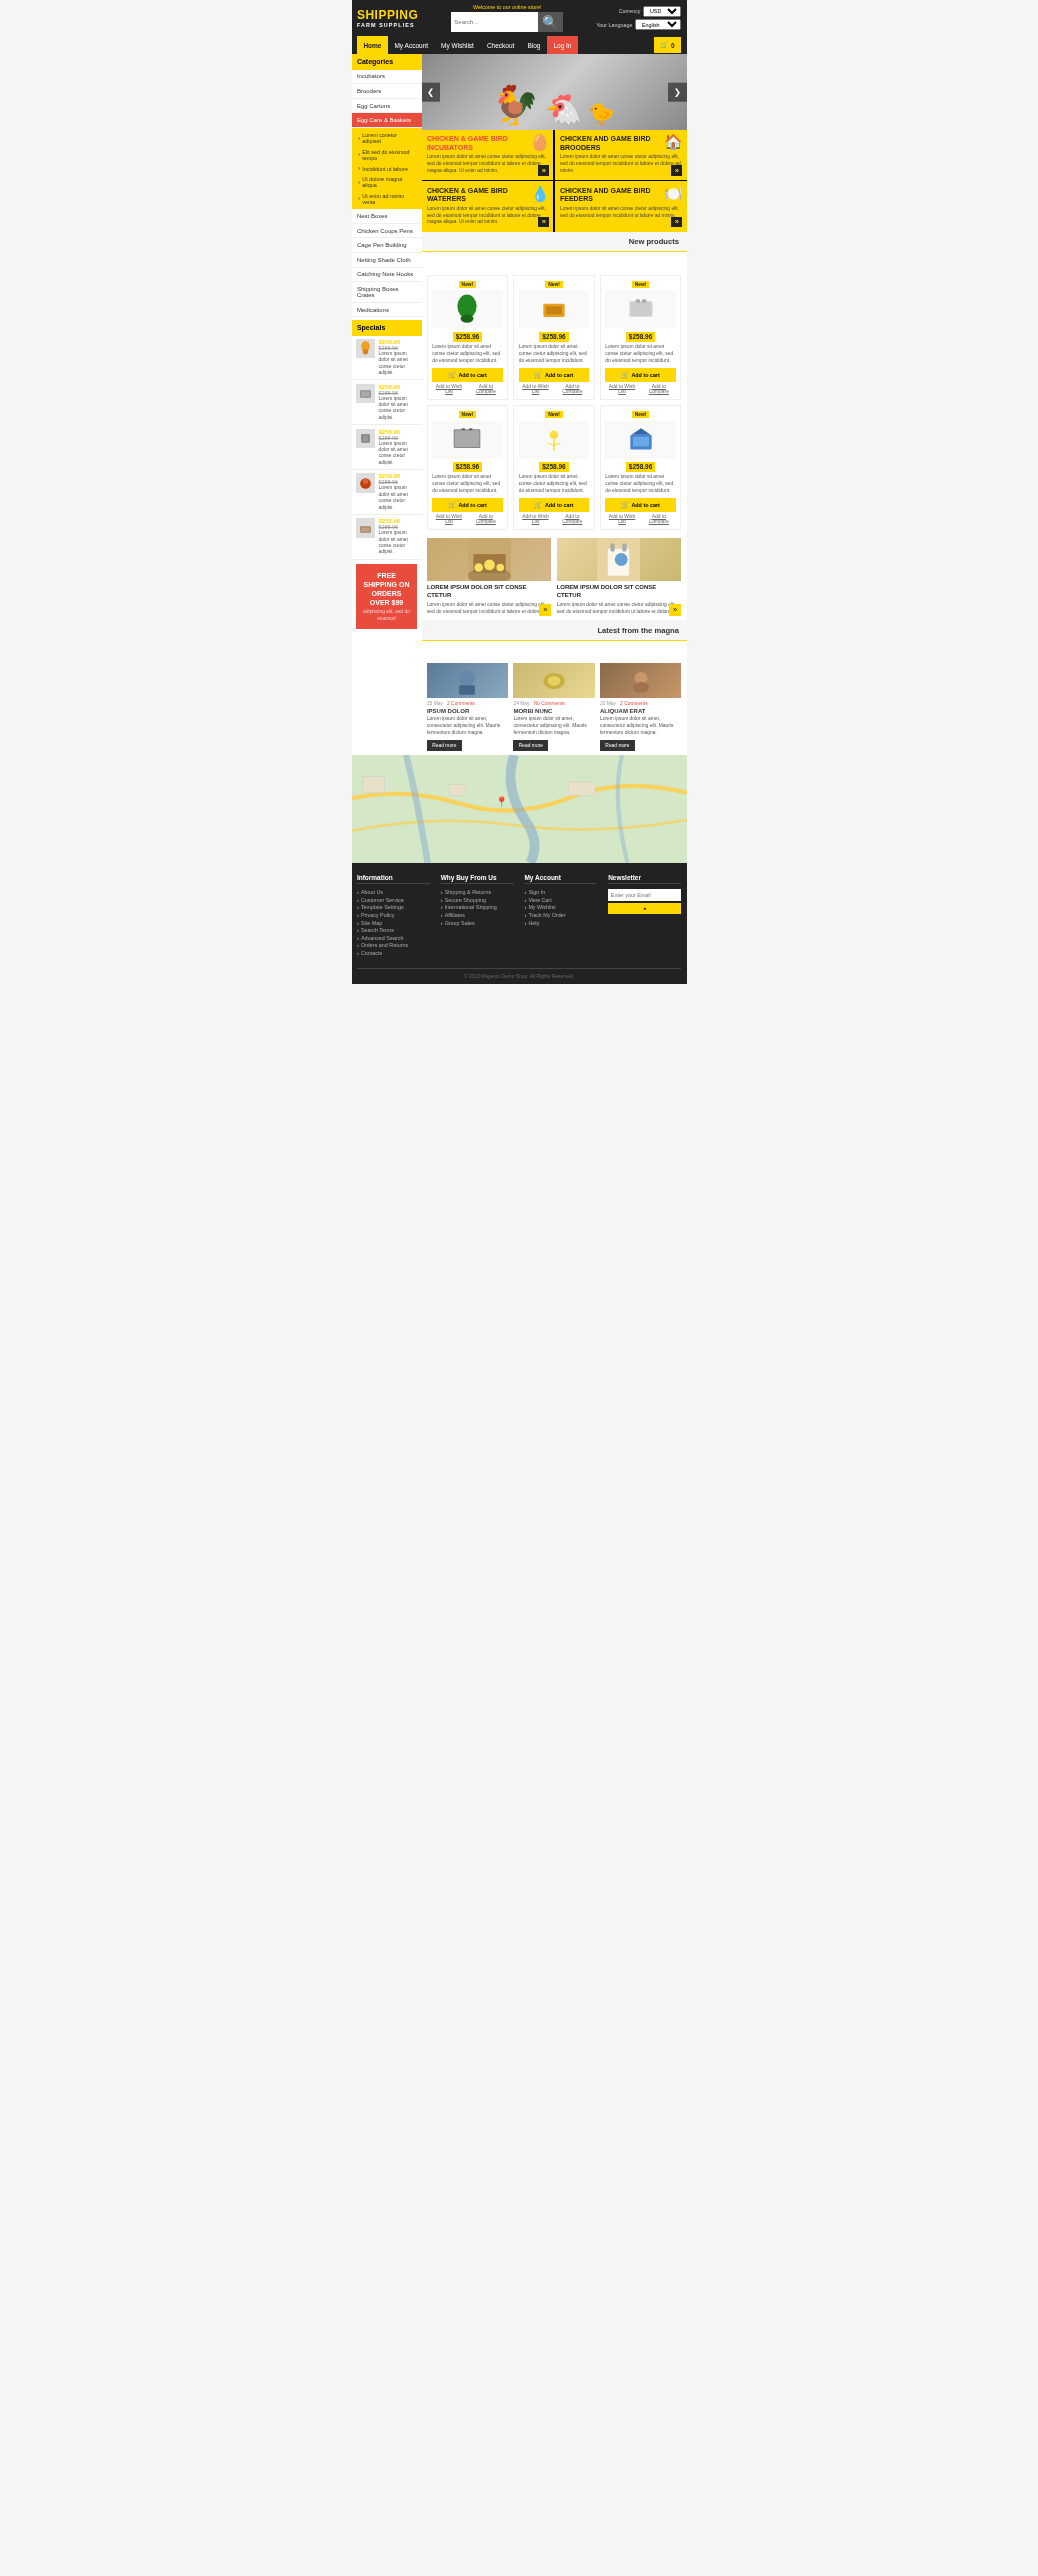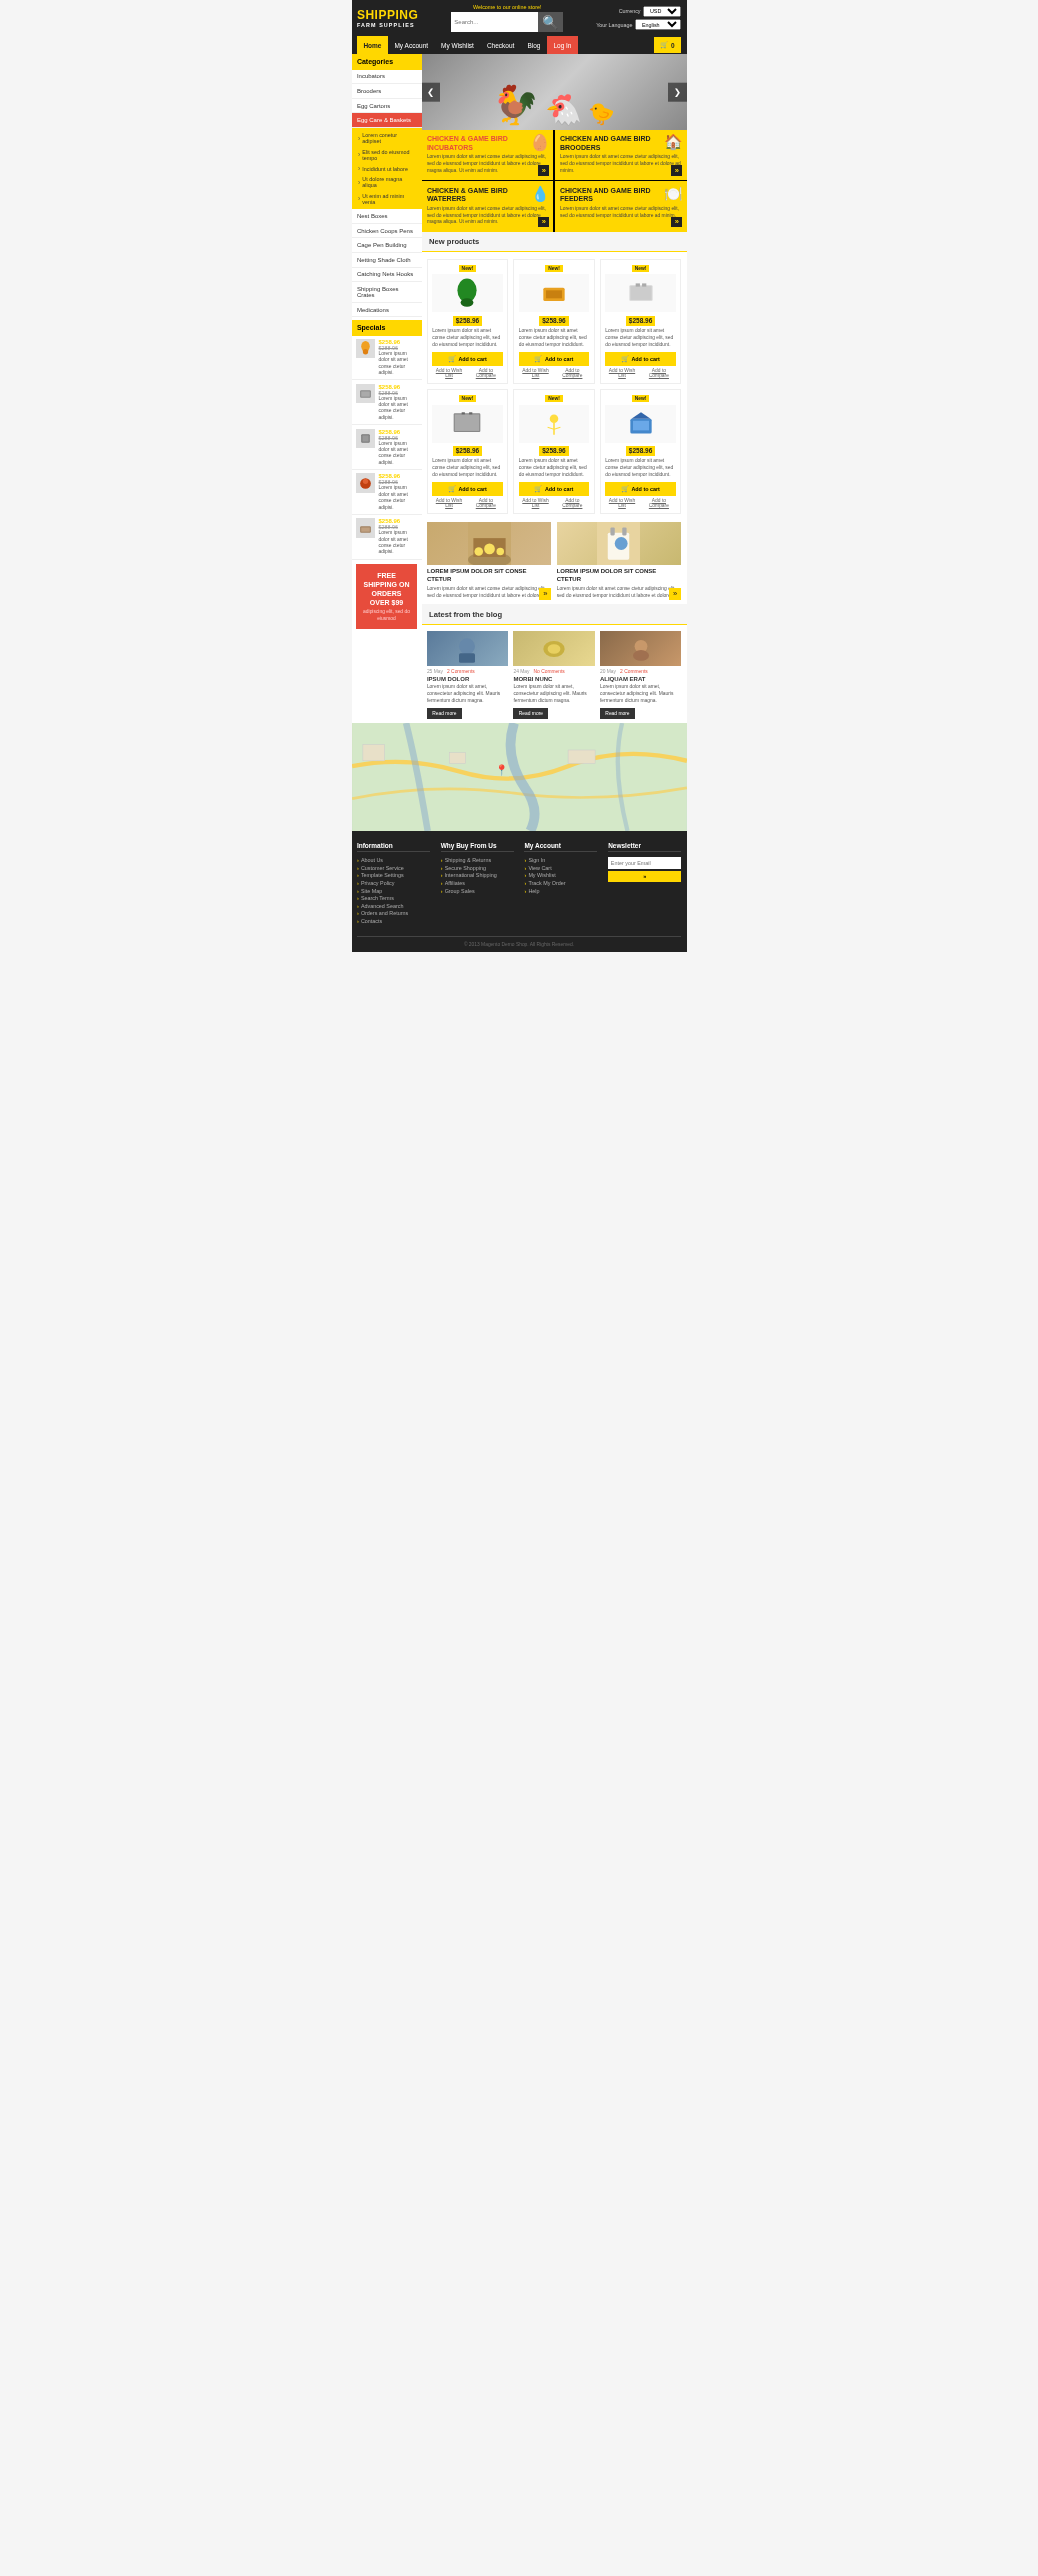--- a/index.html
+++ b/index.html
@@ -61,21 +61,21 @@
 
     
     .promo-grid { display: grid; grid-template-columns: 1fr 1fr; gap: 1.1px; background: #000; }
     .promo-card { background: #FFD700; padding: 5.4px; position: relative; min-height: 43px; }
     .promo-card h3 { font-size: 7px; font-weight: 900; color: #222; line-height: 1.2; }
     .promo-card h3.red { color: #e74c3c; }
     .promo-card p { font-size: 4.9px; color: #444; margin-top: 2.2px; line-height: 1.4; }
     .promo-arrow { position: absolute; bottom: 4.3px; right: 4.3px; background: #222; color: #FFD700; width: 10.8px; height: 10.8px; display: flex; align-items: center; justify-content: center; font-size: 7.6px; font-weight: bold; cursor: pointer; }
 
     
-    .section-title { background: #f5f5f5; padding: 5.4px 7.6px; font-size: 7.6px; font-weight: bold; color: #333; border-bottom: 1.1px solid #FFD700; margin-bottom: 2px; }
+    .section-title { background: #f5f5f5; padding: 5.4px 7.6px; font-size: 7.6px; font-weight: bold; color: #333; border-bottom: 1.1px solid #FFD700; margin-bottom: 18px; text-align: right; }
     .products-grid { display: grid; grid-template-columns: 1fr 1fr 1fr; gap: 5.4px; padding: 4.3px 5.4px; }
     .product-card { border: 0.5px solid #eee; padding: 4.3px; text-align: center; background: #fff; }
     .product-new-badge { background: #FFD700; color: #222; font-size: 4.9px; font-weight: bold; padding: 1.1px 2.7px; display: inline-block; margin-bottom: 2.2px; }
     .product-img { width: 100%; height: 38px; display: flex; align-items: center; justify-content: center; font-size: 19.5px; background: #f9f9f9; margin-bottom: 3.2px; }
     .product-price { background: #FFD700; color: #222; font-weight: bold; font-size: 6.5px; padding: 1.6px 3.2px; display: inline-block; margin-bottom: 2.2px; }
     .product-desc { font-size: 4.9px; color: #555; text-align: left; line-height: 1.4; margin-bottom: 3.2px; }
     .add-to-cart-btn { background: #FFD700; border: none; padding: 3.2px 5.4px; font-size: 5.4px; font-weight: bold; cursor: pointer; display: flex; align-items: center; gap: 2.2px; width: 100%; justify-content: center; }
     .cart-icon-btn { font-size: 6.5px; }
     .product-links { display: flex; gap: 3.2px; margin-top: 2.2px; justify-content: center; }
     .product-link { font-size: 4.9px; color: #666; cursor: pointer; text-decoration: underline; }
@@ -460,21 +460,21 @@
               <rect x="47" y="10" width="8" height="15" rx="2" fill="#aaa"></rect>
               <circle cx="45" cy="40" r="12" fill="#4488cc" opacity="0.8"></circle>
             </svg>
         </div>
         <div class="article-title">LOREM IPSUM DOLOR SIT CONSE CTETUR</div>
         <div class="article-desc">Lorem ipsum dolor sit amet conse ctetur adipiscing elit, sed do eiusmod tempor incididunt ut labore et dolore.</div>
         <div class="article-arrow">»</div>
       </div>
     </div>
 
-    <div class="section-title">Latest from the blog</div>
+    <div class="section-title">Latest from the magna</div>
     <div class="blog-grid">
       <div class="blog-card">
         <div class="blog-img blog-img-1">
           <svg width="32" height="32" viewBox="0 0 60 60">
               <circle cx="30" cy="25" r="15" fill="#6688aa"></circle>
               <rect x="15" y="38" width="30" height="18" rx="3" fill="#446688"></rect>
             </svg>
         </div>
         <div class="blog-meta">25 May &nbsp; <span>2 Comments</span></div>
         <div class="blog-title">IPSUM DOLOR</div>

